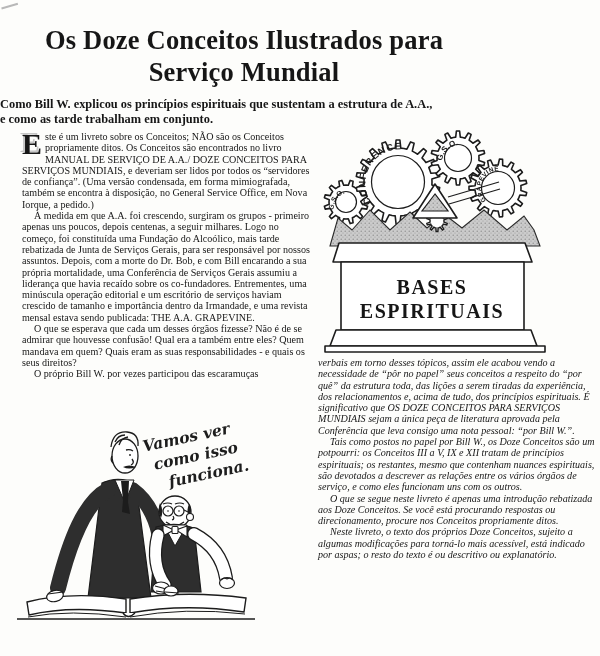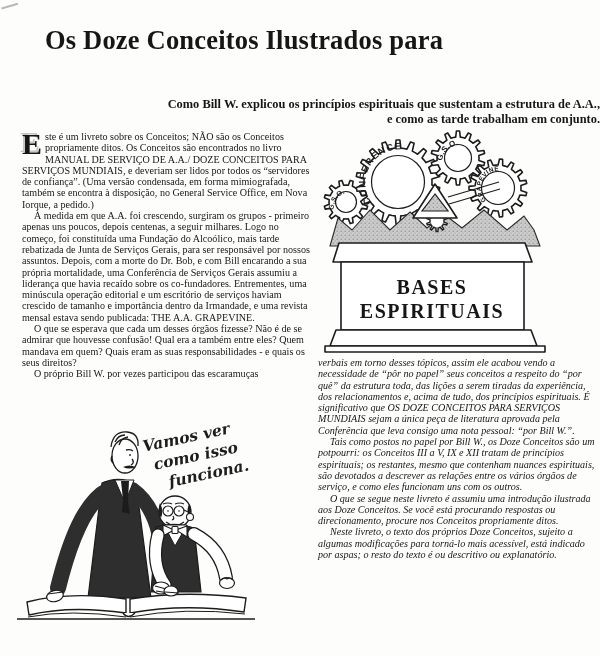--- a/index.html
+++ b/index.html
@@ -5,21 +5,21 @@
   html,body{margin:0;padding:0;}
   body{
     width:600px;height:656px;position:relative;overflow:hidden;
     background:#fdfdfb;color:#161616;
     font-family:"Liberation Serif", serif;
   }
   .corner-mark{position:absolute;left:2px;top:5px;width:17px;height:6px;
     border-top:2px solid #b8b8b8;transform:rotate(-16deg);}
   .page-title{position:absolute;top:24px;left:0;width:488px;text-align:center;
     font-size:26.5px;font-weight:bold;line-height:32px;letter-spacing:.2px;}
-  .subtitle{position:absolute;top:97px;left:0;width:600px;text-align:right;
+  .subtitle{position:absolute;top:97px;left:0;width:600px;text-align:left;
     font-size:12.4px;font-weight:bold;line-height:15px;}
   .col{font-size:10.1px;line-height:11.3px;text-align:left;}
   .col p{margin:0;}
   .col p.ind{text-indent:12px;}
   .col-left{position:absolute;left:22px;top:131px;width:290px;}
   .col-right{position:absolute;left:318px;top:357px;width:281px;font-style:italic;}
   .col-right p.gap{}
   .dropcap{float:left;font-size:30px;line-height:24px;font-weight:bold;
     padding:1px 3px 0 0;text-shadow:-2px -2px 0 #c6c6c6;}
   .illus{position:absolute;left:312px;top:118px;width:288px;height:242px;}
@@ -31,20 +31,21 @@
   .speech .s2{padding-left:7px;}
   .speech .s3{padding-left:18px;}
 </style>
 </head>
 <body>
 
 <div class="corner-mark"></div>
 
 <div class="page-title">
   <div>Os Doze Conceitos Ilustrados para</div>
+  <div>Serviço Mundial</div>
 </div>
 
 <div class="subtitle">
   <div>Como Bill W. explicou os princípios espirituais que sustentam a estrutura de A.A.,</div>
   <div>e como as tarde trabalham em conjunto.</div>
 </div>
 
 <div class="col col-left">
   <p><span class="dropcap">E</span><span>ste é um livreto sobre os Conceitos; NÃO são os Conceitos propriamente ditos. Os Conceitos são encontrados no livro MANUAL DE SERVIÇO DE A.A./ DOZE CONCEITOS PARA SERVIÇOS MUNDIAIS, e deveriam ser lidos por todos os “servidores de confiança”. (Uma versão condensada, em forma mimiografada, também se encontra à disposição, no General Service Office, em Nova Iorque, a pedido.)</span></p>
   <p class="ind">À medida em que A.A. foi crescendo, surgiram os grupos - primeiro apenas uns poucos, depois centenas, a seguir milhares. Logo no começo, foi constituída uma Fundação do Alcoólico, mais tarde rebatizada de Junta de Serviços Gerais, para ser responsável por nossos assuntos. Depois, com a morte do Dr. Bob, e com Bill encarando a sua própria mortalidade, uma Conferência de Serviços Gerais assumiu a liderança que havia recaído sobre os co-fundadores. Entrementes, uma minúscula operação editorial e um escritório de serviços haviam crescido de tamanho e importância dentro da Irmandade, e uma revista mensal estava sendo publicada: THE A.A. GRAPEVINE.</p>
@@ -106,21 +107,21 @@
   </g>
   <g font-family="Liberation Serif, serif" font-weight="bold" fill="#161616" text-anchor="middle">
     <text x="120" y="176" font-size="20" letter-spacing="1.5">BASES</text>
     <text x="120" y="200" font-size="20" letter-spacing="1.5">ESPIRITUAIS</text>
   </g>
 </svg>
 
 <div class="col col-right">
   <p>verbais em torno desses tópicos, assim ele acabou vendo a necessidade de “pôr no papel” seus conceitos a respeito do “por quê” da estrutura toda, das lições a serem tiradas da experiência, dos relacionamentos e, acima de tudo, dos princípios espirituais. É significativo que OS DOZE CONCEITOS PARA SERVIÇOS MUNDIAIS sejam a única peça de literatura aprovada pela Conferência que leva consigo uma nota pessoal: “por Bill W.”.</p>
   <p class="ind">Tais como postos no papel por Bill W., os Doze Conceitos são um potpourri: os Conceitos III a V, IX e XII tratam de princípios espirituais; os restantes, mesmo que contenham nuances espirituais, são devotados a descrever as relações entre os vários órgãos de serviço, e como eles funcionam uns com os outros.</p>
-  <p class="ind">O que se segue neste livreto é assumiu uma introdução ilustrada aos Doze Conceitos. Se você está procurando respostas ou direcionamento, procure nos Conceitos propriamente ditos.</p>
+  <p class="ind">O que se segue neste livreto é apenas uma introdução rebatizada aos Doze Conceitos. Se você está procurando respostas ou direcionamento, procure nos Conceitos propriamente ditos.</p>
   <p class="ind gap">Neste livreto, o texto dos próprios Doze Conceitos, sujeito a algumas modificações para torná-lo mais acessível, está indicado por aspas; o resto do texto é ou descritivo ou explanatório.</p>
 </div>
 
 <svg class="cartoon" viewBox="0 0 290 236">
 
   <g>
     <ellipse cx="110" cy="36" rx="13" ry="17" fill="#ffffff" stroke="#1c1c1c" stroke-width="1.3"></ellipse>
     <g fill="none" stroke="#1c1c1c" stroke-width="1.3">
       <path d="M96,27 Q98,11 112,12 Q124,13 123,26"></path>
       <path d="M100,22 Q103,15 110,15"></path>

